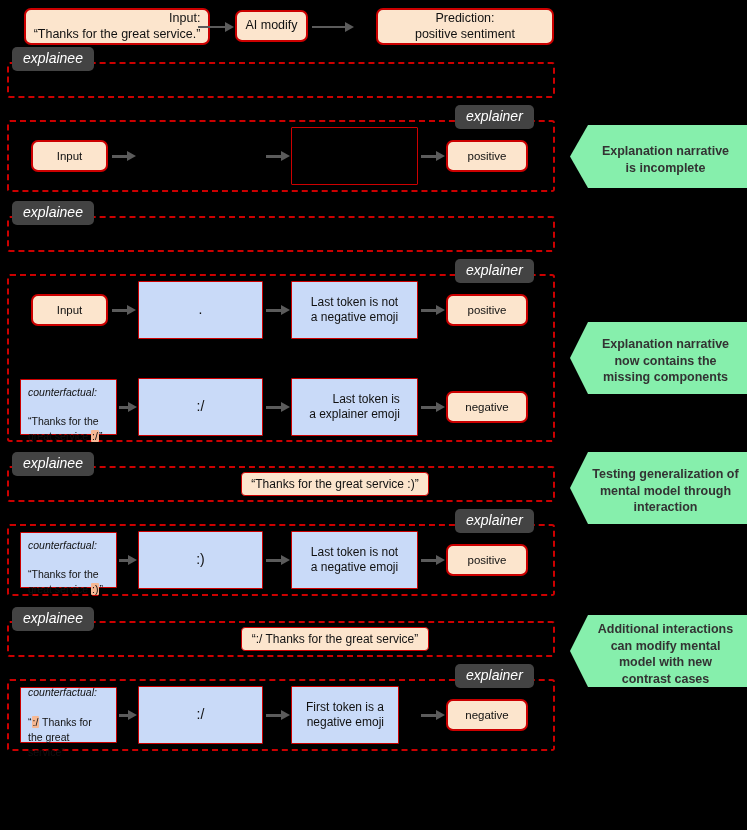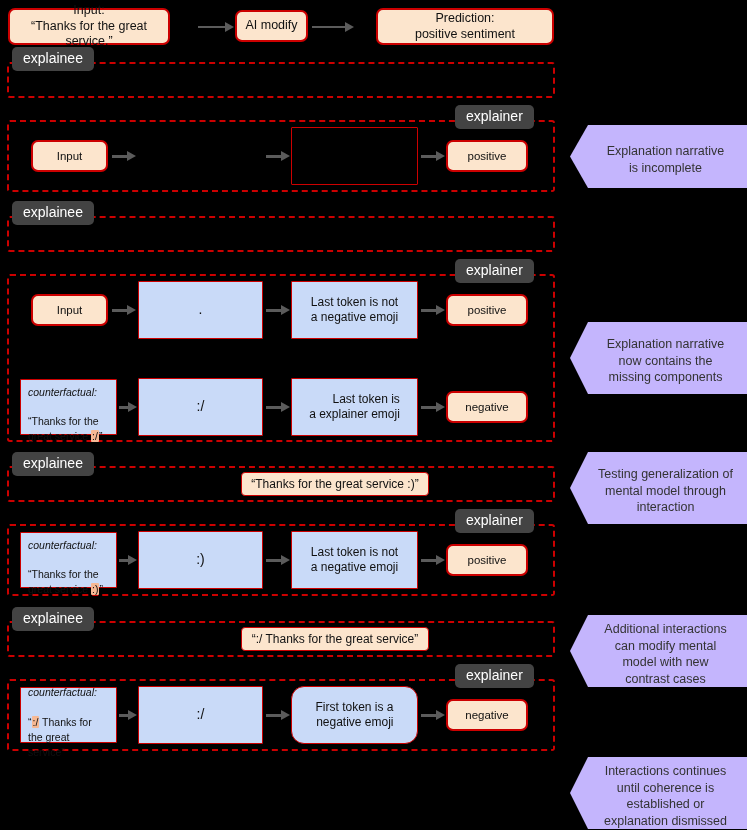--- a/index.html
+++ b/index.html
@@ -74,48 +74,49 @@
   .group {
     position: absolute;
     border: 2px dashed #cc0000;
     border-radius: 3px;
     background: transparent;
   }
   .group-label {
     position: absolute;
     background: #434343;
     color: #fff;
+    font-style: italic;
     font-size: 14px;
     padding: 4px 11px 5px 11px;
     border-radius: 5px;
     white-space: nowrap;
     line-height: 1.1;
   }
 
   
   .callout {
     position: absolute;
-    background: #c4b5fd;
+    background: #86efac;
     color: #333333;
-    font-weight: normal;
+    font-weight: bold;
     font-size: 12.5px;
     line-height: 1.32;
     text-align: center;
     display: flex; align-items: center; justify-content: center;
     padding: 12px 8px 6px 22px;
     clip-path: polygon(18px 0, 100% 0, 100% 100%, 18px 100%, 0 50%);
     white-space: pre-line;
   }
 </style>
 </head>
 <body>
 
 <div id="canvas">
 
-  <div class="box peach big" style="left:8px; top:8px; width:162px; height:37px;">Input:
+  <div class="box peach big" style="left:24px; top:8px; width:186px; height:37px;text-align:right;">Input:
 “Thanks for the great service.”</div>
   <div class="arrow" style="left:198px; top:21.5px; width:36px;">
     <div class="shaft"></div>
       <div class="head"></div>
   </div>
   <div class="box peach big" style="left:235px; top:10px; width:73px; height:32px;">AI modify</div>
   <div class="arrow" style="left:312px; top:21.5px; width:42px;">
     <div class="shaft"></div>
       <div class="head"></div>
   </div>
@@ -252,26 +253,22 @@
   </div>
   <div class="arrow" style="left:119px; top:710px; width:18px;">
     <div class="shaft"></div>
       <div class="head"></div>
   </div>
   <div class="box blue" style="left:138px; top:686px; width:125px; height:58px;">:/</div>
   <div class="arrow" style="left:266px; top:710px; width:24px;">
     <div class="shaft"></div>
       <div class="head"></div>
   </div>
-  <div class="box blue small" style="left:291px; top:686px; width:127px; height:58px;border-radius:13px;">First token is a
+  <div class="box blue small" style="left:291px; top:686px; width:108px; height:58px;">First token is a
 negative emoji</div>
   <div class="arrow" style="left:421px; top:710px; width:24px;">
     <div class="shaft"></div>
       <div class="head"></div>
   </div>
   <div class="box peach" style="left:446px; top:699px; width:82px; height:32px;">negative</div>
 
-  <div class="callout" style="left:570px; top:757px; width:177px; height:72px;">Interactions continues
-until coherence is
-established or
-explanation dismissed</div>
 
 </div>
 
 </body></html>

